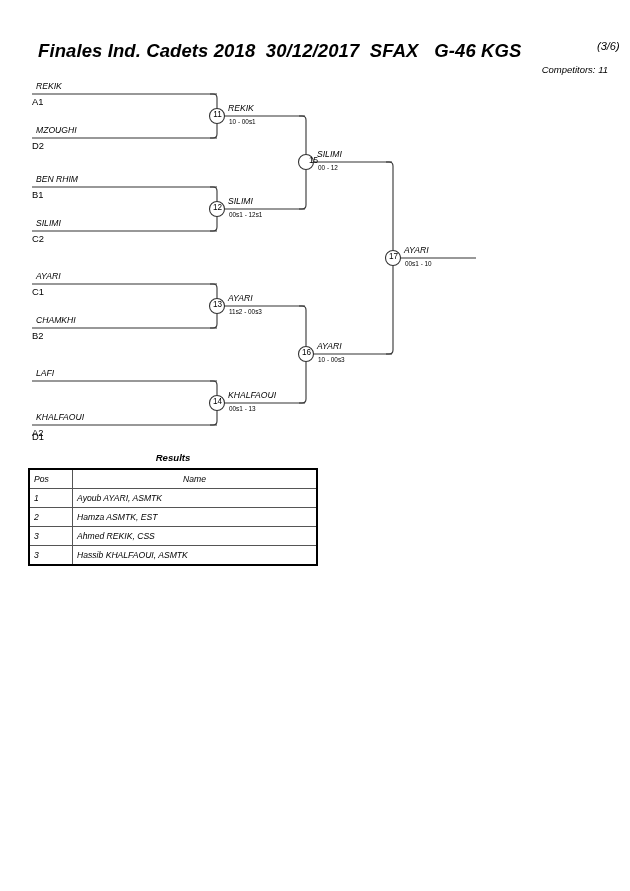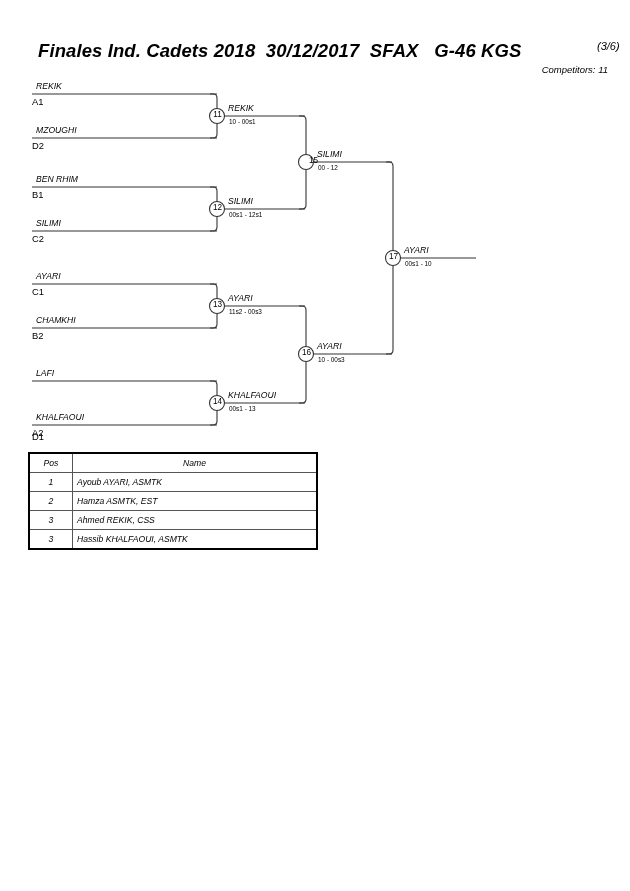--- a/index.html
+++ b/index.html
@@ -115,21 +115,21 @@
     height: 18px;
     padding: 0 4px;
     font-size: 8.6px;
     font-style: italic;
   }
   #results-table th {
     font-weight: normal;
   }
   .col-pos {
     width: 34px;
-    text-align: center;
+    text-align: left;
   }
   .col-name {
     text-align: left;
   }
   #results-table thead th.col-name {
     text-align: center;
   }
 </style>
 </head>
 <body>
@@ -238,20 +238,21 @@
   <div class="bk-text winner-name" style="left:317px; top:271px;">AYARI</div>
   <div class="bk-text winner-score" style="left:318px; top:286px;">10 - 00s3</div>
 
   <div class="bk-text match-num" style="left:386px; top:182px; width:15px;">17</div>
   <div class="bk-text winner-name" style="left:404px; top:175px;">AYARI</div>
   <div class="bk-text winner-score" style="left:405px; top:190px;">00s1 - 10</div>
 
 </div>
 
 <div id="results-block">
+  <div id="results-caption">Results</div>
   <table id="results-table">
     <thead>
       <tr>
         <th class="col-pos">Pos</th>
         <th class="col-name">Name</th>
       </tr>
     </thead>
     <tbody>
       <tr>
         <td class="col-pos">1</td>

